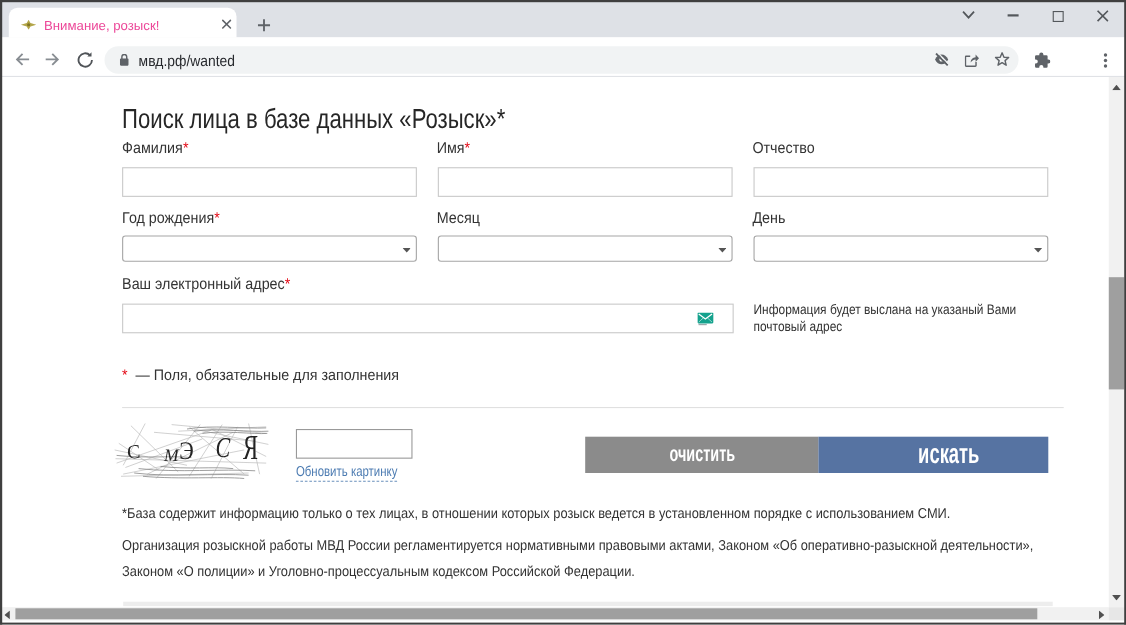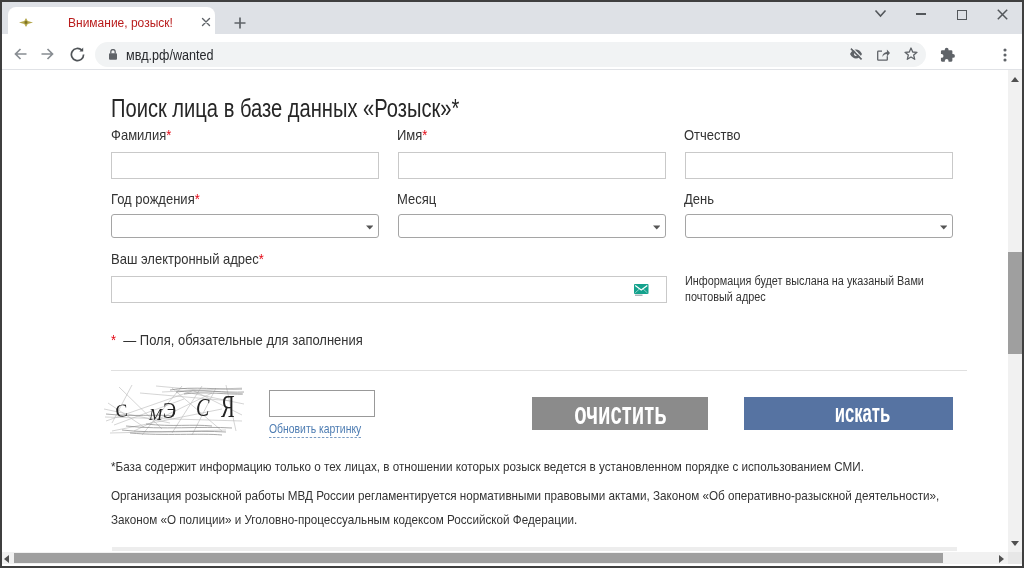--- a/index.html
+++ b/index.html
@@ -12,21 +12,21 @@
 </head>
 <body>
 
 <div class="abs" style="left:0;top:0;width:1024px;height:34px;background:#dee1e6;"></div>
 
 <div class="abs" style="left:8px;top:7px;width:207px;height:27px;background:#fff;border-radius:8px 8px 0 0;"></div>
 <svg class="abs" style="left:18.5px;top:18px;" width="14" height="9" viewBox="0 0 14 9">
   <path d="M7 0 L8.7 2.9 L14 4.5 L8.7 6.1 L7 9 L5.3 6.1 L0 4.5 L5.3 2.9 Z" fill="#b3a64a"></path>
   <circle cx="7" cy="4.5" r="1.4" fill="#7f7322"></circle>
 </svg>
-<div class="abs" style="left:40px;top:16px;font-size:12px;color:#b91c1c;margin-left:28px;">Внимание, розыск!</div>
+<div class="abs" style="left:40px;top:16px;font-size:12px;color:#ec4899;">Внимание, розыск!</div>
 <svg class="abs" style="left:200px;top:16px;" width="12" height="12" viewBox="0 0 12 12">
   <path d="M2.5 2.5 L9.5 9.5 M9.5 2.5 L2.5 9.5" stroke="#5f6368" stroke-width="1.4" stroke-linecap="round"></path>
 </svg>
 
 <svg class="abs" style="left:234px;top:16.5px;" width="12" height="12" viewBox="0 0 12 12">
   <path d="M6 0.5 V11.5 M0.5 6 H11.5" stroke="#5f6368" stroke-width="1.7"></path>
 </svg>
 
 <svg class="abs" style="left:874px;top:9px;" width="13" height="9" viewBox="0 0 13 9">
   <path d="M1.5 1.5 L6.5 7 L11.5 1.5" stroke="#53575b" stroke-width="1.6" fill="none"></path>
@@ -165,21 +165,21 @@
     <text transform="translate(45,38.5)" font-size="16" font-style="italic">М</text>
     <text transform="translate(59,36.5) scale(1,1.15)" font-size="20">Э</text>
     <text transform="translate(92,34.5) scale(1,1.3)" font-size="20" font-style="italic">С</text>
     <text transform="translate(117,36) scale(0.93,1.45)" font-size="22">Я</text>
   </g>
 </svg>
 
 <div class="abs" style="left:269px;top:390px;width:106px;height:27px;border:1px solid #999;background:#fff;"></div>
 <div class="abs" style="left:269px;top:421.4px;font-size:13px;color:#4d7cb2;transform:scaleX(0.80);transform-origin:left top;white-space:nowrap;border-bottom:1px dashed #6a90bc;padding-bottom:1px;">Обновить картинку</div>
 
-<div class="abs" style="left:532px;top:396.5px;width:176px;height:33px;background:#8b8b8b;color:#fff;font-size:31px;text-align:center;line-height:33px;font-weight:bold;"><span style="display:inline-block;transform:scaleX(0.655);">очистить</span></div>
+<div class="abs" style="left:532px;top:396.5px;width:212px;height:33px;background:#8b8b8b;color:#fff;font-size:20px;text-align:center;line-height:33px;font-weight:bold;"><span style="display:inline-block;transform:scaleX(0.655);">очистить</span></div>
 <div class="abs" style="left:744px;top:396.5px;width:209px;height:33px;background:#5673a2;color:#fff;font-size:25.5px;text-align:center;line-height:33px;font-weight:bold;padding-left:28px;"><span style="display:inline-block;transform:scaleX(0.655);">искать</span></div>
 
 <div class="abs" style="left:111px;top:458.5px;font-size:13px;color:#333;transform:scaleX(0.898);transform-origin:left top;white-space:nowrap;">*База содержит информацию только о тех лицах, в отношении которых розыск ведется в установленном порядке с использованием СМИ.</div>
 <div class="abs" style="left:111px;top:483.5px;font-size:13px;line-height:24px;color:#333;transform:scaleX(0.898);transform-origin:left top;white-space:nowrap;">Организация розыскной работы МВД России регламентируется нормативными правовыми актами, Законом «Об оперативно-разыскной деятельности»,<br>Законом «О полиции» и Уголовно-процессуальным кодексом Российской Федерации.</div>
 
 <div class="abs" style="left:112px;top:547px;width:845px;height:4px;background:#ededed;"></div>
 
 <div class="abs" style="left:1008px;top:70px;width:14px;height:482px;background:#f1f1f1;"></div>
 <svg class="abs" style="left:1011px;top:76.5px;" width="8" height="5" viewBox="0 0 8 5">
     <path d="M0 5 H8 L4 0 Z" fill="#505050"></path>

